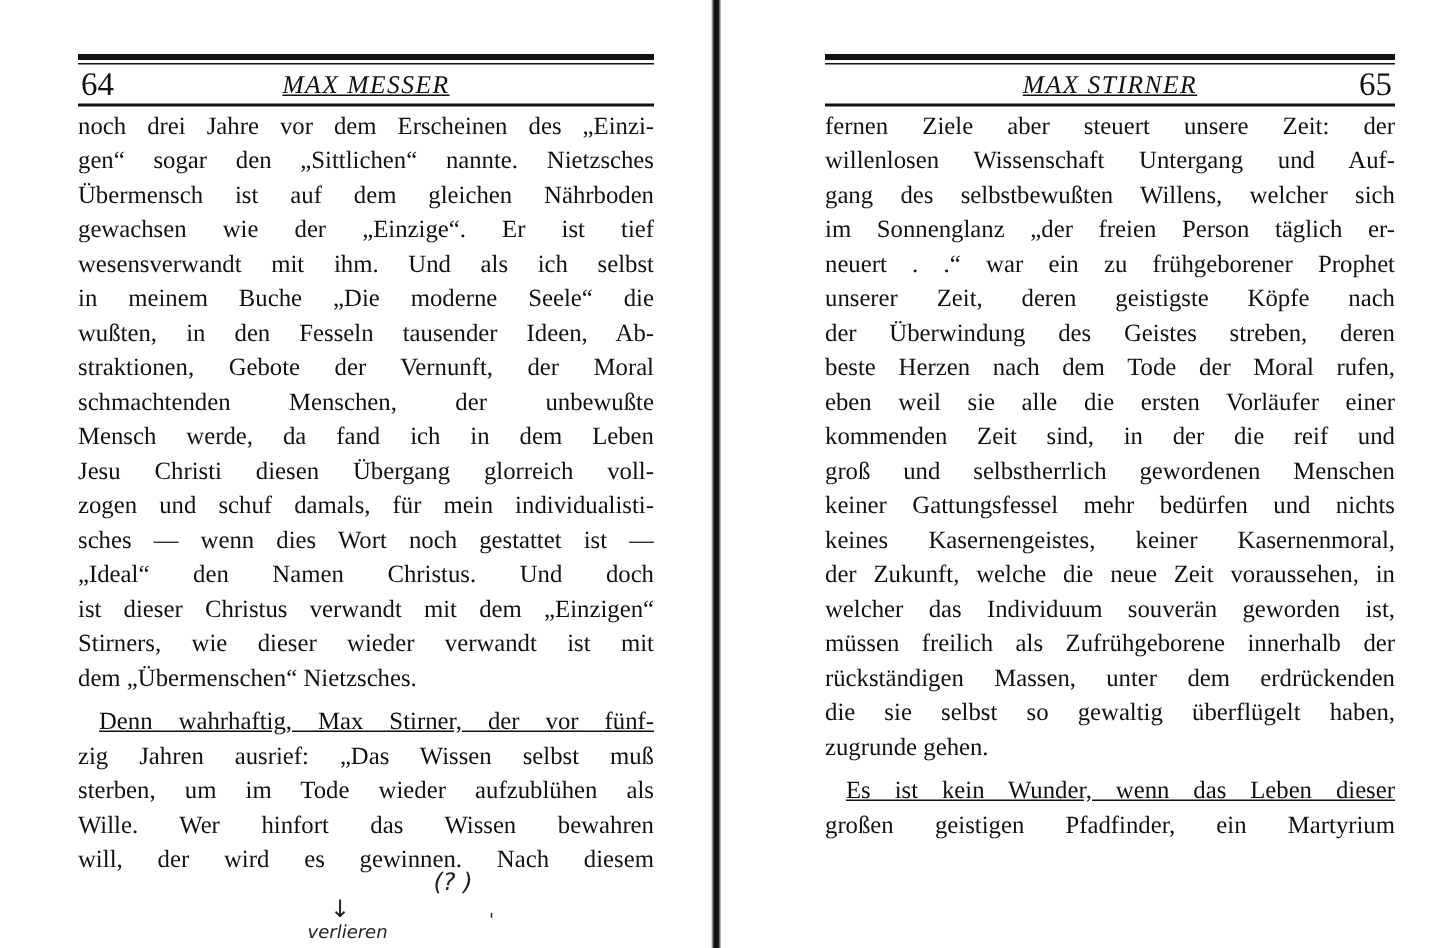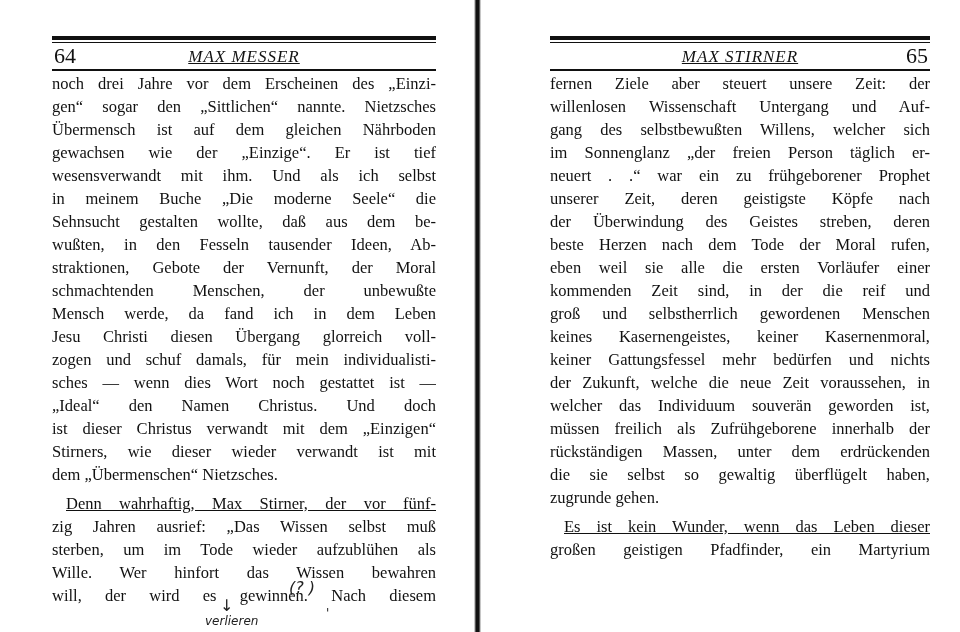--- a/index.html
+++ b/index.html
@@ -59,21 +59,20 @@
     <span class="running-head">MAX MESSER</span>
     <div class="rule-bottom"></div>
   </div>
   <div class="body-text">
     <span class="line">noch drei Jahre vor dem Erscheinen des „Einzi-</span>
     <span class="line">gen“ sogar den „Sittlichen“ nannte. Nietzsches</span>
     <span class="line">Übermensch ist auf dem gleichen Nährboden</span>
     <span class="line">gewachsen wie der „Einzige“. Er ist tief</span>
     <span class="line">wesensverwandt mit ihm. Und als ich selbst</span>
     <span class="line">in meinem Buche „Die moderne Seele“ die</span>
-    <span class="line">Sehnsucht gestalten wollte, daß aus dem be-</span>
     <span class="line">wußten, in den Fesseln tausender Ideen, Ab-</span>
     <span class="line">straktionen, Gebote der Vernunft, der Moral</span>
     <span class="line">schmachtenden Menschen, der unbewußte</span>
     <span class="line">Mensch werde, da fand ich in dem Leben</span>
     <span class="line">Jesu Christi diesen Übergang glorreich voll-</span>
     <span class="line">zogen und schuf damals, für mein individualisti-</span>
     <span class="line">sches — wenn dies Wort noch gestattet ist —</span>
     <span class="line">„Ideal“ den Namen Christus. Und doch</span>
     <span class="line">ist dieser Christus verwandt mit dem „Einzigen“</span>
     <span class="line">Stirners, wie dieser wieder verwandt ist mit</span>
@@ -107,22 +106,22 @@
     <span class="line">willenlosen Wissenschaft Untergang und Auf-</span>
     <span class="line">gang des selbstbewußten Willens, welcher sich</span>
     <span class="line">im Sonnenglanz „der freien Person täglich er-</span>
     <span class="line">neuert . .“ war ein zu frühgeborener Prophet</span>
     <span class="line">unserer Zeit, deren geistigste Köpfe nach</span>
     <span class="line">der Überwindung des Geistes streben, deren</span>
     <span class="line">beste Herzen nach dem Tode der Moral rufen,</span>
     <span class="line">eben weil sie alle die ersten Vorläufer einer</span>
     <span class="line">kommenden Zeit sind, in der die reif und</span>
     <span class="line">groß und selbstherrlich gewordenen Menschen</span>
+    <span class="line">keiner Gattungsfessel mehr bedürfen und nichts</span>
     <span class="line">keines Kasernengeistes, keiner Kasernenmoral,</span>
-    <span class="line">keiner Gattungsfessel mehr bedürfen und nichts</span>
     <span class="line">der Zukunft, welche die neue Zeit voraussehen, in</span>
     <span class="line">welcher das Individuum souverän geworden ist,</span>
     <span class="line">müssen freilich als Zufrühgeborene innerhalb der</span>
     <span class="line">rückständigen Massen, unter dem erdrückenden</span>
     <span class="line">die sie selbst so gewaltig überflügelt haben,</span>
     <span class="line last">zugrunde gehen.</span>
     <div class="para-gap"></div>
     <span class="line indent">Es ist kein Wunder, wenn das Leben dieser</span>
     <span class="line">großen geistigen Pfadfinder, ein Martyrium</span>
   </div>

